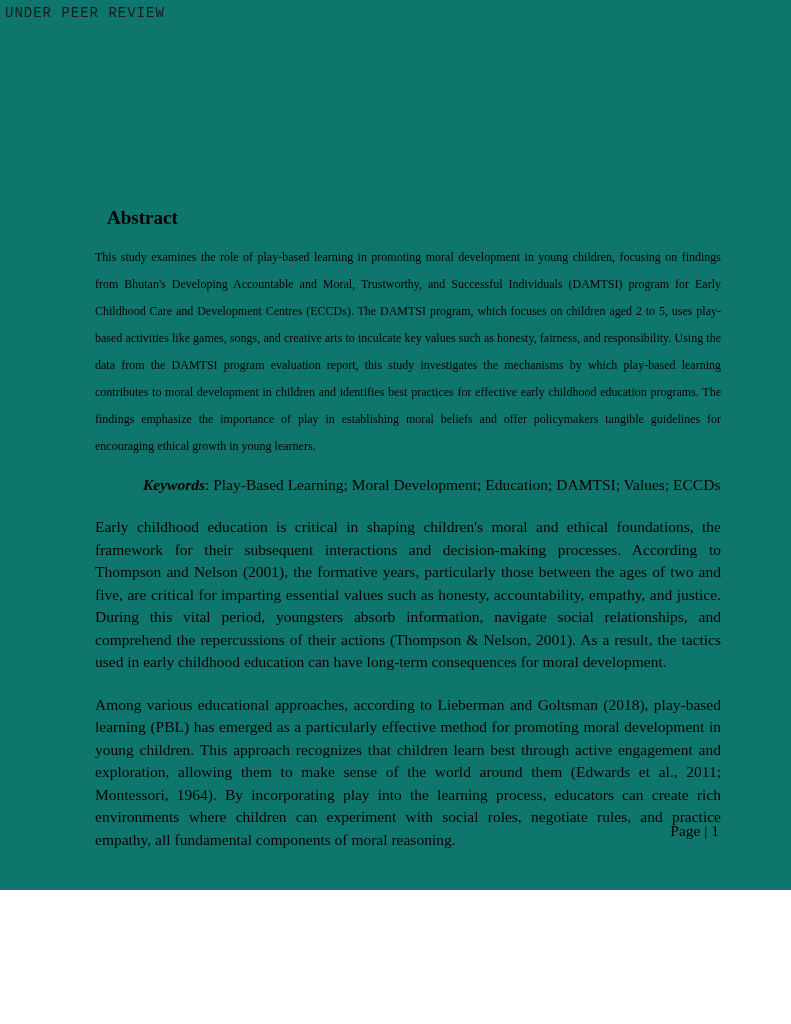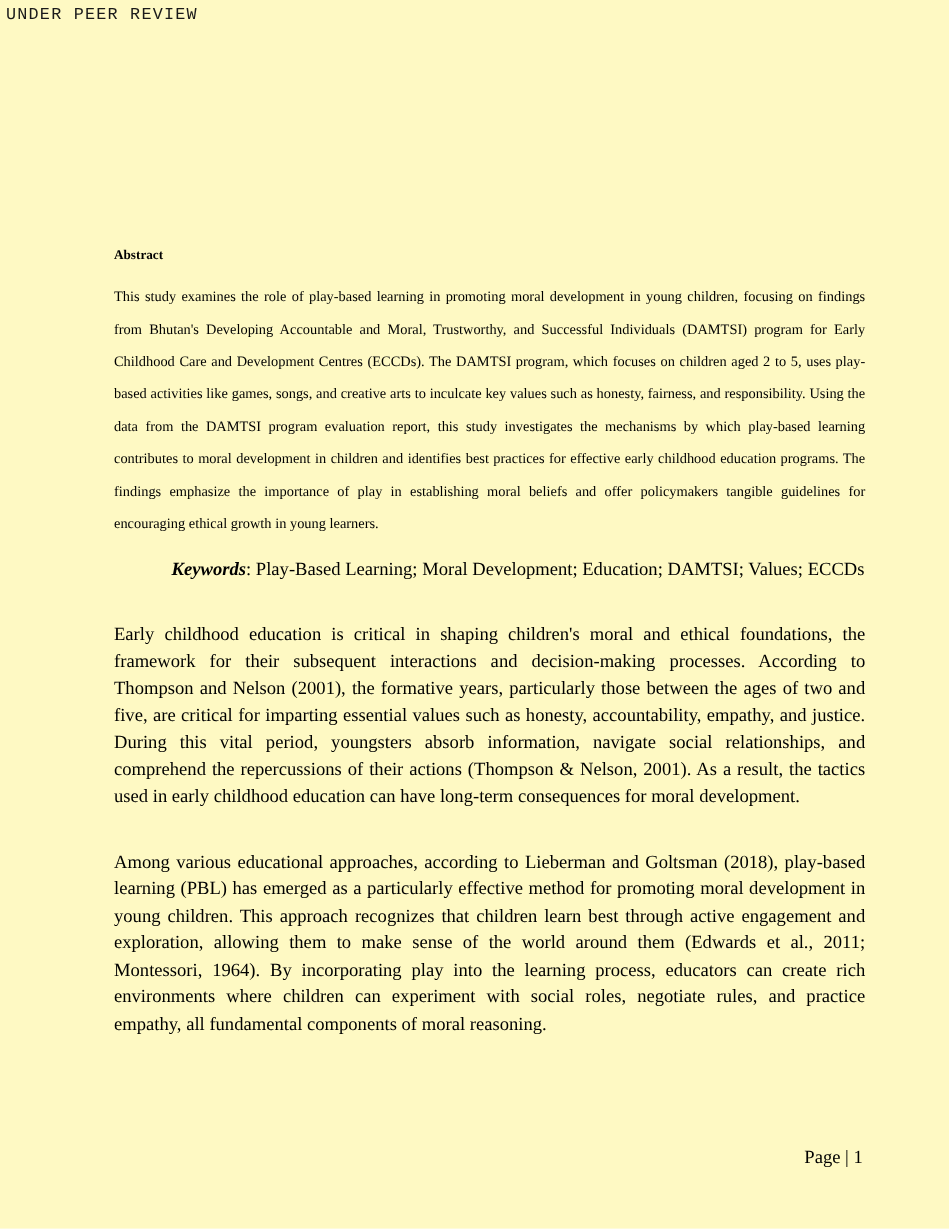--- a/index.html
+++ b/index.html
@@ -3,22 +3,22 @@
 <meta charset="utf-8">
 <style>
   html, body {
     margin: 0;
     padding: 0;
     background: #ffffff;
   }
   .page {
     position: relative;
     width: 791px;
-    height: 1024px;
-    background: #fef9c3;
+    height: 890px;
+    background: #0f766e;
     overflow: hidden;
     font-family: "Liberation Serif", serif;
     color: #000000;
   }
   .banner {
     position: absolute;
     top: 5px;
     left: 5px;
     font-family: "Liberation Mono", "DejaVu Sans Mono", monospace;
     font-size: 14px;
@@ -30,22 +30,22 @@
     padding: 95px 70px 0 95px;
   }
   .title {
     margin: 0;
     text-align: center;
     font-size: 15.5px;
     font-weight: bold;
     line-height: 24px;
   }
   .abstract-heading {
-    margin: 112px 0 0 0;
-    font-size: 11px;
+    margin: 112px 0 0 12px;
+    font-size: 19px;
     font-weight: bold;
   }
   .abstract-text {
     margin: 15px 0 0 0;
     font-size: 12px;
     line-height: 27px;
     text-align: justify;
   }
   .keywords {
     margin: 14px 0 0 0;
@@ -62,21 +62,21 @@
     margin: 20px 0 0 0;
     padding-left: 20px;
     font-size: 15.5px;
     font-weight: bold;
     line-height: 22px;
   }
   .section-heading .sec-title {
     margin-left: 12px;
   }
   .para {
-    margin: 32px 0 0 0;
+    margin: 20px 0 0 0;
     font-size: 15.5px;
     line-height: 22.5px;
     text-align: justify;
   }
   .footer {
     position: absolute;
     right: 72px;
     bottom: 50px;
     font-size: 15.5px;
     color: #000000;

